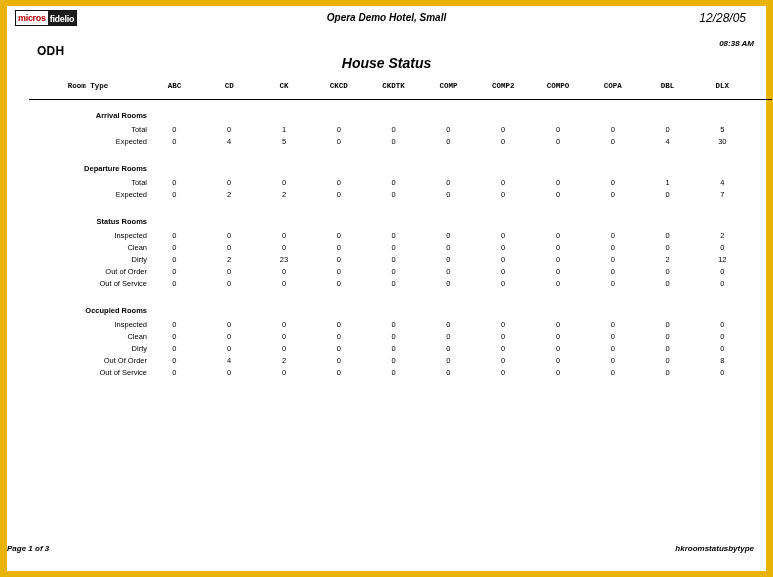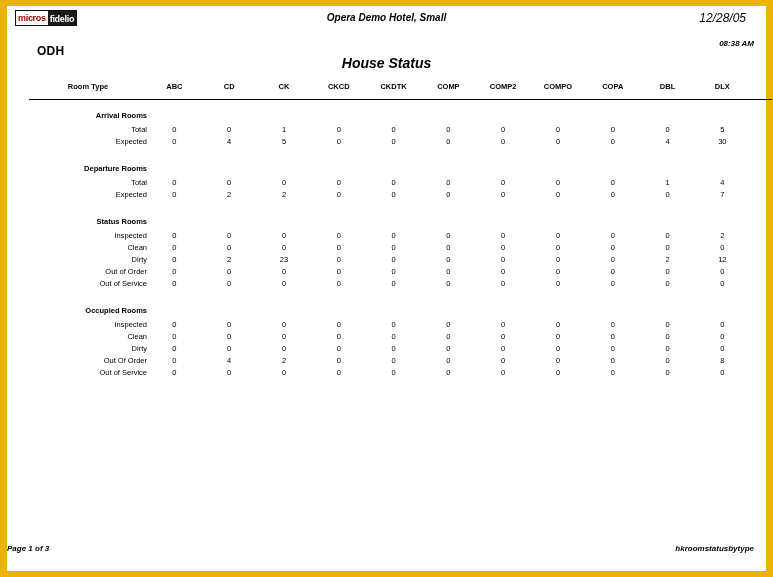--- a/index.html
+++ b/index.html
@@ -127,20 +127,21 @@
     color: #000;
     padding: 0;
     height: 12px;
     vertical-align: middle;
   }
   table.house thead th {
     font-weight: bold;
     text-align: center;
     padding-bottom: 5px;
     height: 16px;
+    font-family: Liberation Mono, monospace;
   }
   table.house thead th.rt {
     text-align: center;
     padding-left: 0;
   }
   thead tr.head-row th {
     border-bottom: 1.2px solid #000;
   }
   col.c-label { width: 118px; }
   col.c-num   { width: 54.8px; }

